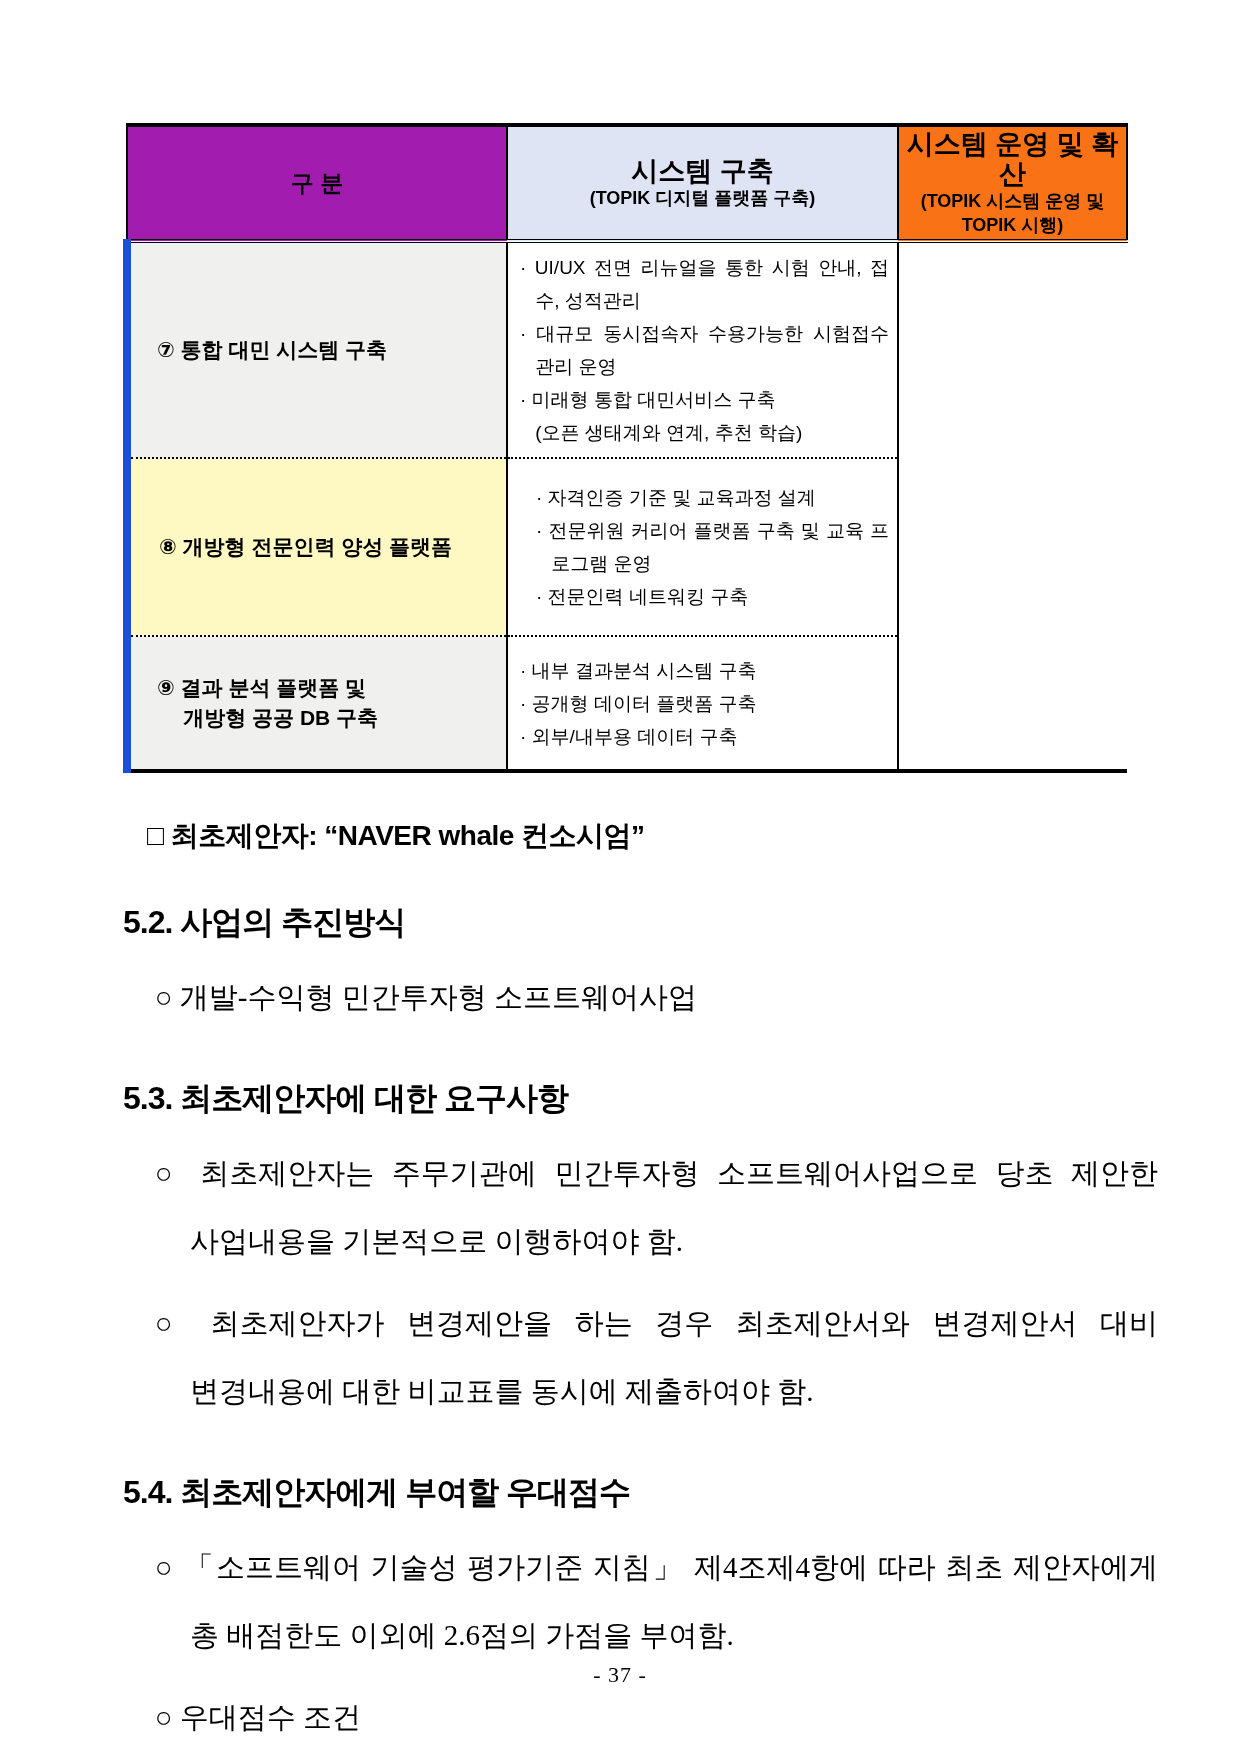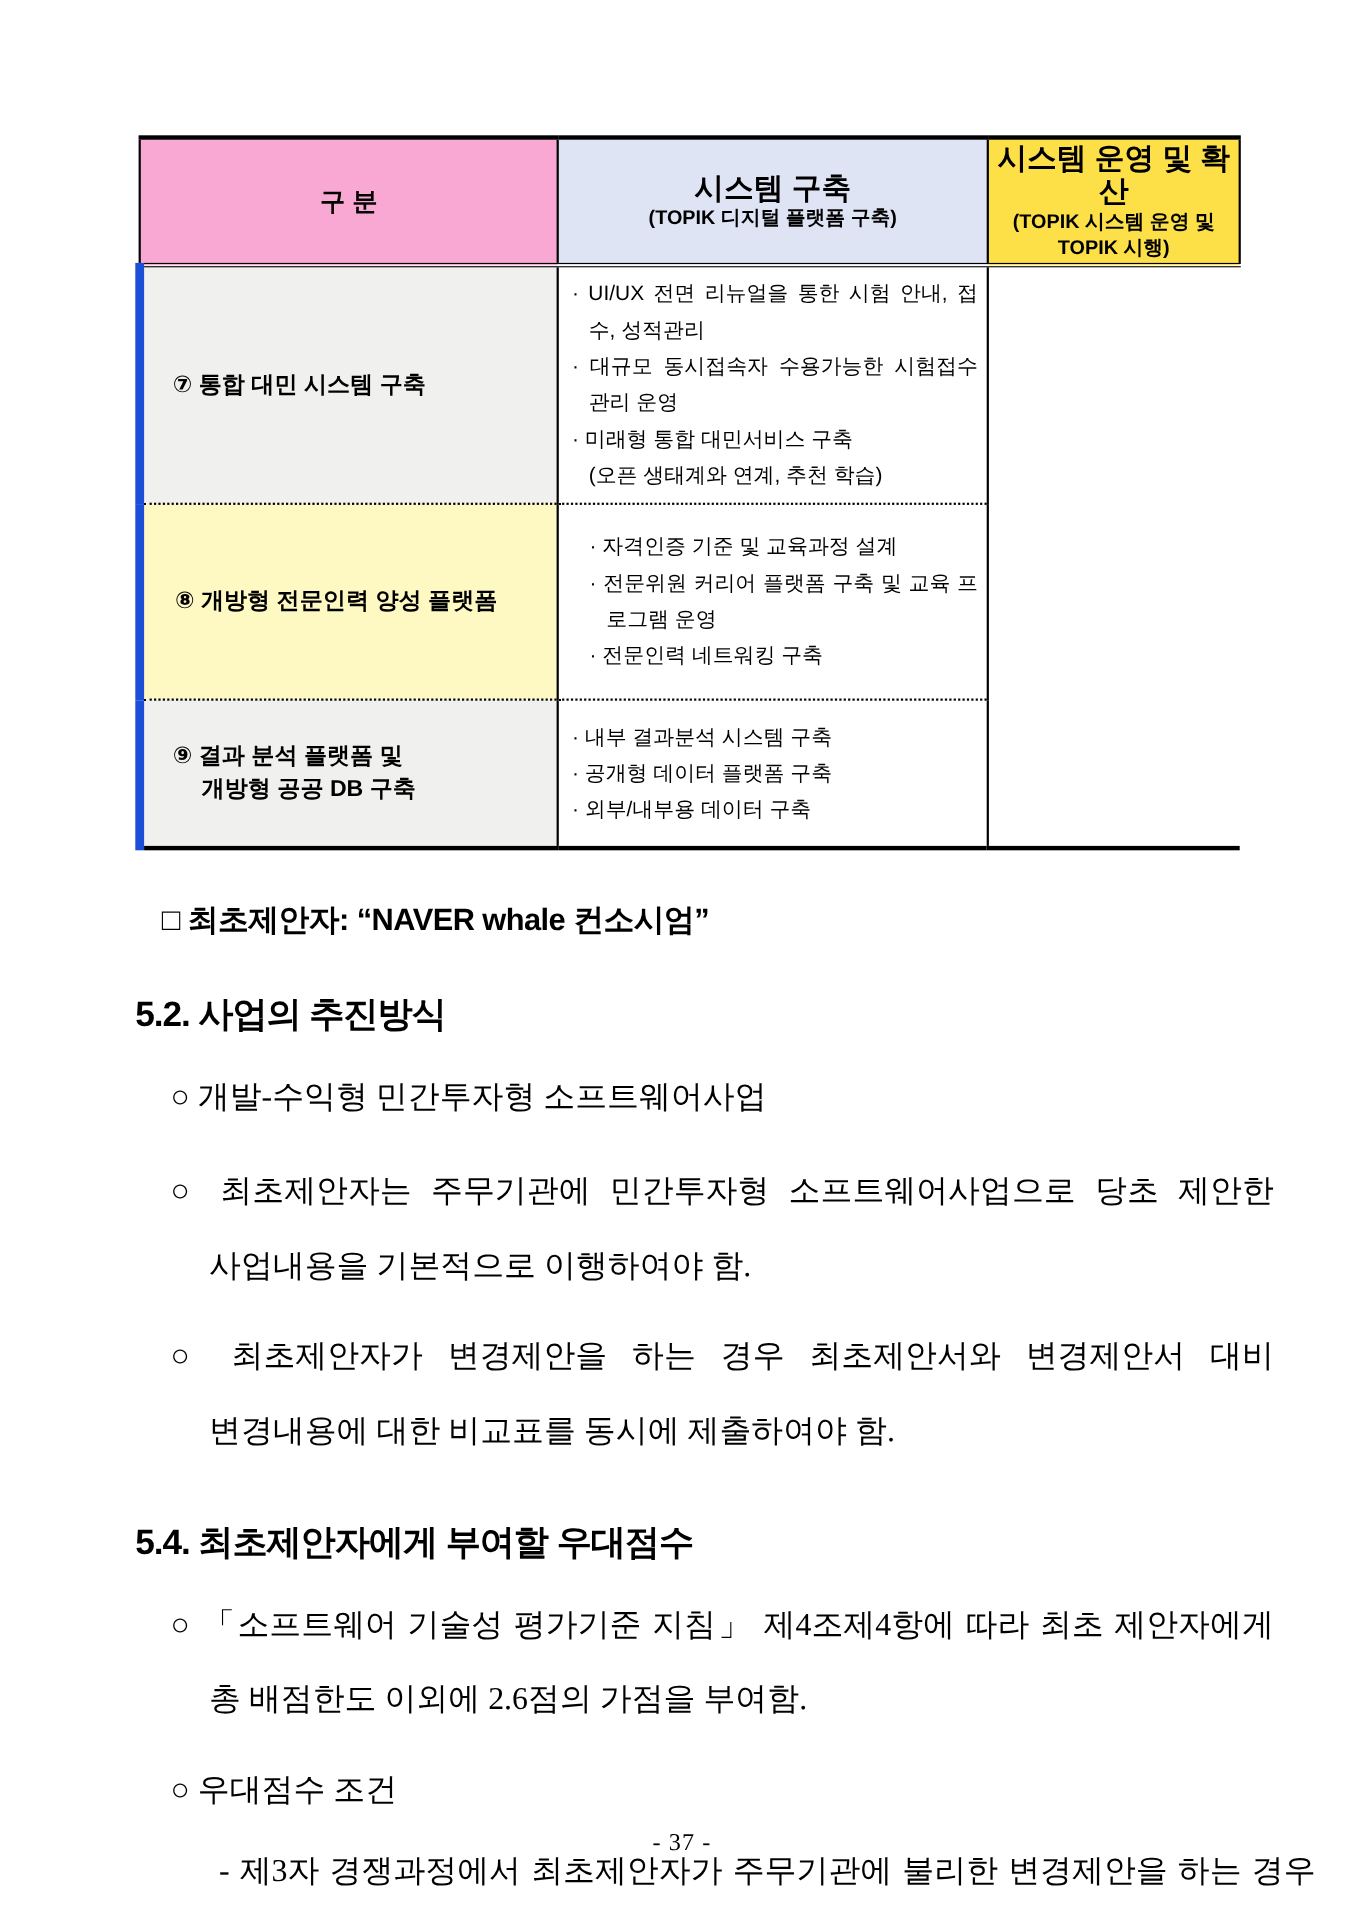--- a/index.html
+++ b/index.html
@@ -68,26 +68,26 @@
   <div class="content">
 
     <table class="ovw">
       <colgroup>
           <col class="c1">
           <col class="c2">
           <col class="c3">
         </colgroup>
       <thead>
         <tr>
-          <th class="hc1" style="background-color: #f9a8d4;">구 분</th>
+          <th class="hc1" style="background-color: #a21caf;">구 분</th>
           <th class="hc2" style="background-color: rgb(223, 228, 244);">
             <div class="ht">시스템 구축</div>
             <div class="hs">(TOPIK 디지털 플랫폼 구축)</div>
           </th>
-          <th class="hc3" style="background-color: #fde047; text-align: center;">
+          <th class="hc3" style="background-color: #f97316; text-align: center;">
             <div class="ht">시스템 운영 및 확산</div>
             <div class="hs">(TOPIK 시스템 운영 및 TOPIK 시행)</div>
           </th>
         </tr>
       </thead>
       <tbody>
         <tr class="r7">
           <td class="label" style="background-color: rgb(240, 240, 238);">
             <div class="lbl">⑦ 통합 대민 시스템 구축</div>
           </td>
@@ -121,20 +121,21 @@
           </td>
         </tr>
       </tbody>
     </table>
 
     <div class="proposer">□ 최초제안자: “NAVER whale 컨소시엄”</div>
 
     <div class="h5">5.2. 사업의 추진방식</div>
     <div class="para circle first-after-h">○ 개발-수익형 민간투자형 소프트웨어사업</div>
 
+    <div class="h5">5.3. 최초제안자에 대한 요구사항</div>
     <div class="para circle first-after-h">○ 최초제안자는 주무기관에 민간투자형 소프트웨어사업으로 당초 제안한 사업내용을 기본적으로 이행하여야 함.</div>
     <div class="para circle">○ 최초제안자가 변경제안을 하는 경우 최초제안서와 변경제안서 대비 변경내용에 대한 비교표를 동시에 제출하여야 함.</div>
 
     <div class="h5">5.4. 최초제안자에게 부여할 우대점수</div>
     <div class="para circle first-after-h">○ 「소프트웨어 기술성 평가기준 지침」 제4조제4항에 따라 최초 제안자에게 총 배점한도 이외에 2.6점의 가점을 부여함.</div>
     <div class="para circle">○ 우대점수 조건</div>
     <div class="para dash">- 제3자 경쟁과정에서 최초제안자가 주무기관에 불리한 변경제안을 하는 경우 위 우대조치의 100분의 50인 1.3점의 가점을 부여함.</div>
 
   </div>
 

